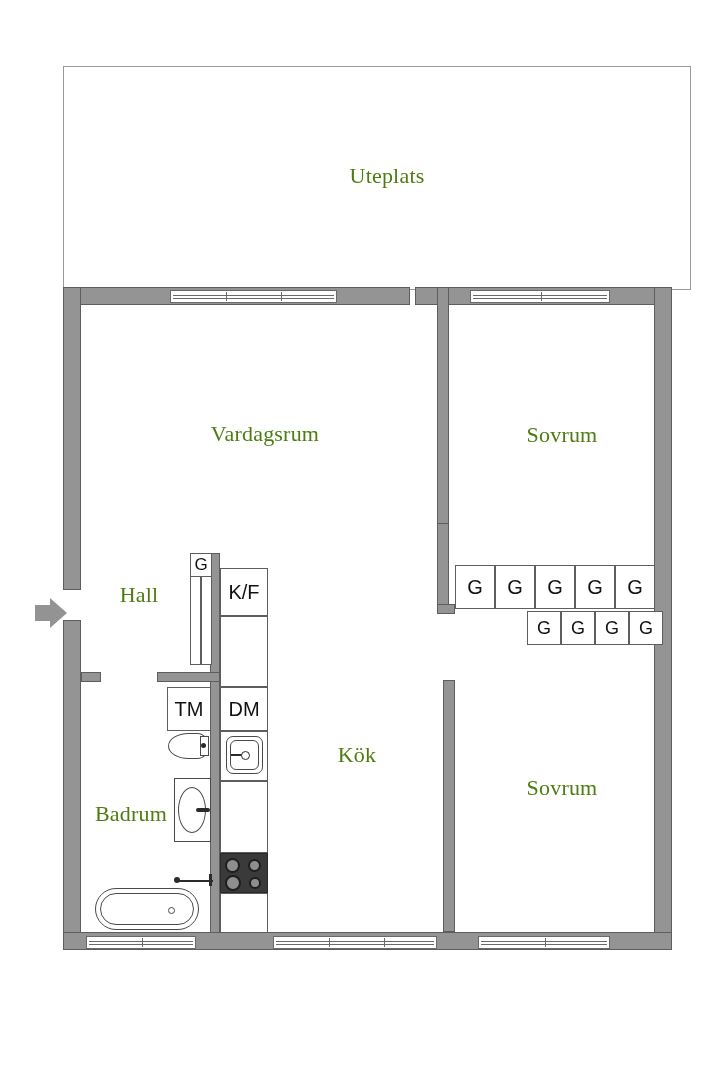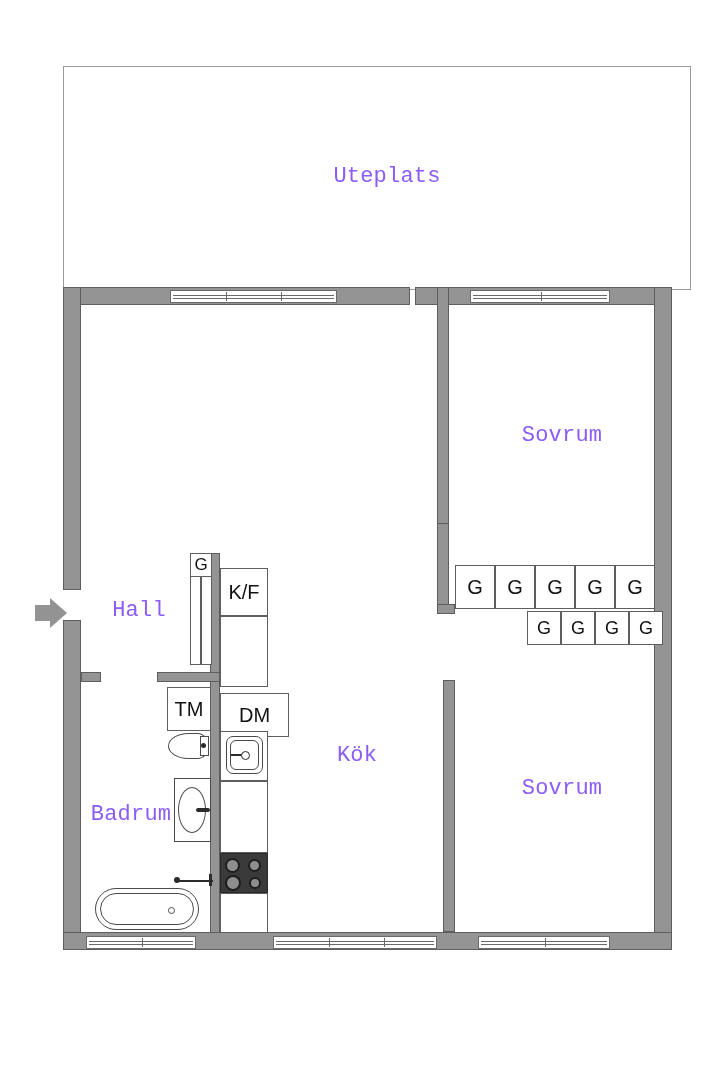--- a/index.html
+++ b/index.html
@@ -25,26 +25,26 @@
     box-sizing: border-box;
   }
   .patio {
     position: absolute;
     background: #ffffff;
     border: 1px solid #9a9a9a;
     box-sizing: border-box;
   }
   .room-label {
     position: absolute;
-    color: #8b5cf6;
+    color: #4d7c0f;
     font-size: 22px;
     letter-spacing: .2px;
     white-space: nowrap;
     transform: translate(-50%, -50%);
-    font-family: Liberation Mono, monospace;
+    font-family: Liberation Serif, serif;
   }
   .window {
     position: absolute;
     background: #ffffff;
     border: 1px solid #6a6a6a;
     box-sizing: border-box;
   }
   .window.horiz::before,
   .window.horiz::after {
     content: "";
@@ -239,40 +239,41 @@
     <div class="wmull" style="left:55px;"></div>
   </div>
   <div class="window horiz" style="left:273px; top:936px; width:164px; height:13px;">
     <div class="wmull" style="left:55px;"></div>
     <div class="wmull" style="left:110px;"></div>
   </div>
   <div class="window horiz" style="left:478px; top:936px; width:132px; height:13px;">
     <div class="wmull" style="left:66px;"></div>
   </div>
 
+  <div class="room-label" style="left:265px; top:434px;">Vardagsrum</div>
   <div class="room-label" style="left:562px; top:435px;">Sovrum</div>
   <div class="room-label" style="left:562px; top:788px;">Sovrum</div>
-  <div class="room-label" style="left:139px; top:610px;">Hall</div>
+  <div class="room-label" style="left:139px; top:595px;">Hall</div>
   <div class="room-label" style="left:357px; top:755px;">Kök</div>
   <div class="room-label" style="left:131px; top:814px;">Badrum</div>
 
   <div class="entry-arrow" style="left:35px; top:598px;">
     <div class="arrow-shaft" style="left:0; top:7px; width:16px; height:16px;"></div>
     <div class="arrow-head" style="left:15px; top:0;"></div>
   </div>
 
   <div class="box" style="left:190px; top:553px; width:22px; height:24px; font-size:17px;">G</div>
   <div class="plain" style="left:190px; top:576px; width:22px; height:89px;"></div>
   <div class="plain" style="left:200px; top:576px; width:1px; height:89px;"></div>
 
   <div class="box" style="left:220px; top:568px; width:48px; height:48px;">K/F</div>
 
   <div class="plain" style="left:220px; top:616px; width:48px; height:71px;"></div>
 
-  <div class="box" style="left:220px; top:687px; width:69px; height:44px;margin-top:6px;">DM</div>
+  <div class="box" style="left:220px; top:687px; width:48px; height:44px;">DM</div>
 
   <div class="plain" style="left:220px; top:731px; width:48px; height:50px;"></div>
   <div class="sink-outer" style="left:226px; top:736px; width:37px; height:38px;">
     <div class="sink-inner" style="left:3px; top:3px; right:3px; bottom:3px;"></div>
   </div>
   <div class="sink-tap-line" style="left:231px; top:754px; width:14px;"></div>
   <div class="sink-tap-knob" style="left:241px; top:751px;"></div>
 
   <div class="plain" style="left:220px; top:781px; width:48px; height:72px;"></div>
 

